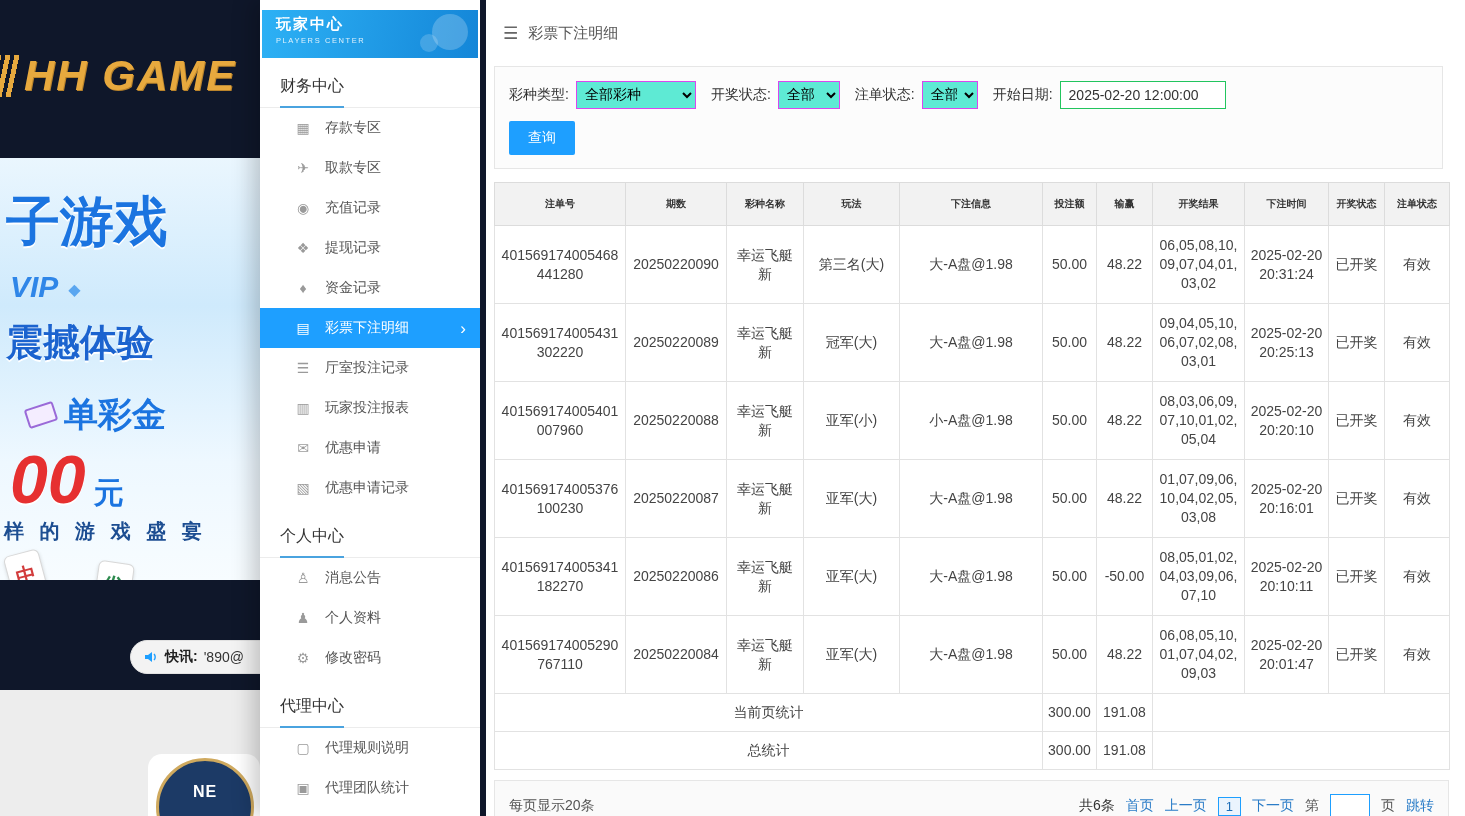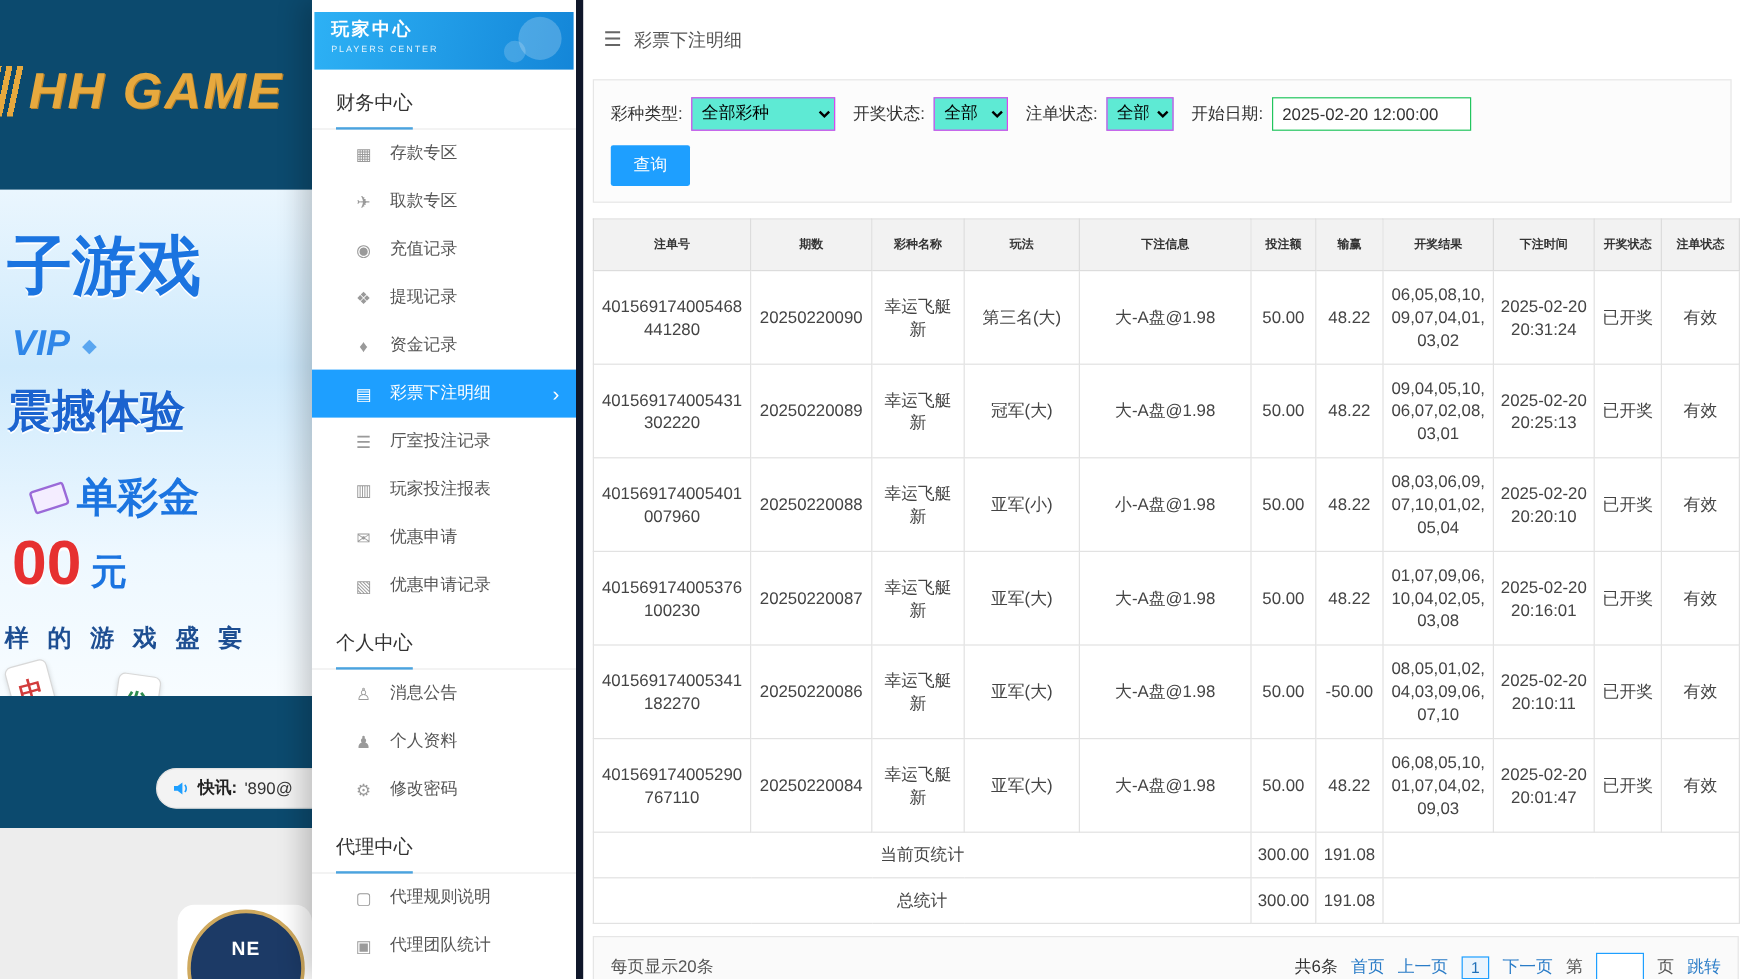--- a/index.html
+++ b/index.html
@@ -1,34 +1,34 @@
 <!DOCTYPE html>
 <html><head>
 <meta charset="utf-8">
 <style>
   html,body{margin:0;padding:0;}
   body{width:1465px;height:816px;position:relative;overflow:hidden;background:#fff;
        font-family:"Liberation Sans","DejaVu Sans",sans-serif;color:#333;}
 
   
-  .bg{position:absolute;left:0;top:0;width:260px;height:816px;background:#0c4a6e;padding-left:11px;}
+  .bg{position:absolute;left:0;top:0;width:260px;height:816px;background:#0f172a;padding-left:11px;}
   .bg-logo{position:absolute;left:-8px;top:52px;font-size:42px;font-weight:800;font-style:italic;
            color:#e7a93e;letter-spacing:2px;white-space:nowrap;text-shadow:1px 1px 0 #b9832b;display:flex;align-items:center;}
   .logo-mark{display:inline-block;width:26px;height:42px;margin-right:6px;transform:skewX(-12deg);
              background:repeating-linear-gradient(90deg,#e7a93e 0 5px,transparent 5px 9px);}
   .bg-banner{position:absolute;left:0;top:158px;width:260px;height:422px;overflow:hidden;
              background:linear-gradient(180deg,#eaf6fe 0%,#cfeafc 35%,#eef8ff 72%,#f7fcff 100%);}
   .bn1{position:absolute;left:6px;top:28px;font-size:54px;font-weight:800;color:#1b74e0;text-shadow:0 2px 0 #fff;}
   .bn2{position:absolute;left:10px;top:112px;font-size:30px;font-weight:800;font-style:italic;color:#2f86e8;}
   .bn2 .dia{font-size:16px;color:#5aa6f0;font-style:normal;margin-left:10px;vertical-align:middle;}
   .bn3{position:absolute;left:6px;top:160px;font-size:37px;font-weight:700;color:#1b63cf;text-shadow:0 2px 0 #fff;text-align:right;}
   .bn4{position:absolute;left:26px;top:234px;font-size:34px;font-weight:800;color:#1b74e0;display:flex;align-items:center;gap:8px;}
   .ticket{display:inline-block;width:26px;height:16px;border:2px solid #9a6ad8;border-radius:3px;transform:rotate(-18deg);background:#f4edff;}
   .bn5{position:absolute;left:10px;top:282px;}
-  .bn5 .num{font-size:52px;font-weight:800;color:#e63030;text-shadow:0 2px 0 #fff;}
+  .bn5 .num{font-size:68px;font-weight:800;font-style:italic;color:#e63030;text-shadow:0 2px 0 #fff;}
   .bn5 .yuan{font-size:30px;font-weight:800;color:#1b74e0;margin-left:8px;}
   .bn6{position:absolute;left:4px;top:360px;font-size:20px;font-weight:700;color:#1d4e92;letter-spacing:5px;white-space:nowrap;}
   .tile{position:absolute;width:34px;height:44px;background:#fff;border:1px solid #d8d8d8;border-radius:6px;
         box-shadow:0 2px 4px rgba(0,0,0,.15);display:flex;align-items:center;justify-content:center;font-size:20px;font-weight:700;}
   .tile1{left:8px;top:394px;transform:rotate(-15deg);color:#d23c3c;}
   .tile2{left:96px;top:404px;transform:rotate(8deg);color:#2e8b4f;}
   .ticker{position:absolute;left:130px;top:640px;width:240px;height:32px;border-radius:17px;background:#f3f3f3;
           border:1px solid #e2e2e2;display:flex;align-items:center;gap:6px;padding:0 12px;font-size:14px;color:#333;}
   .ticker .tl{font-weight:700;color:#222;}
   .bottom-strip{position:absolute;left:0;top:690px;width:260px;height:126px;background:#ededed;}

